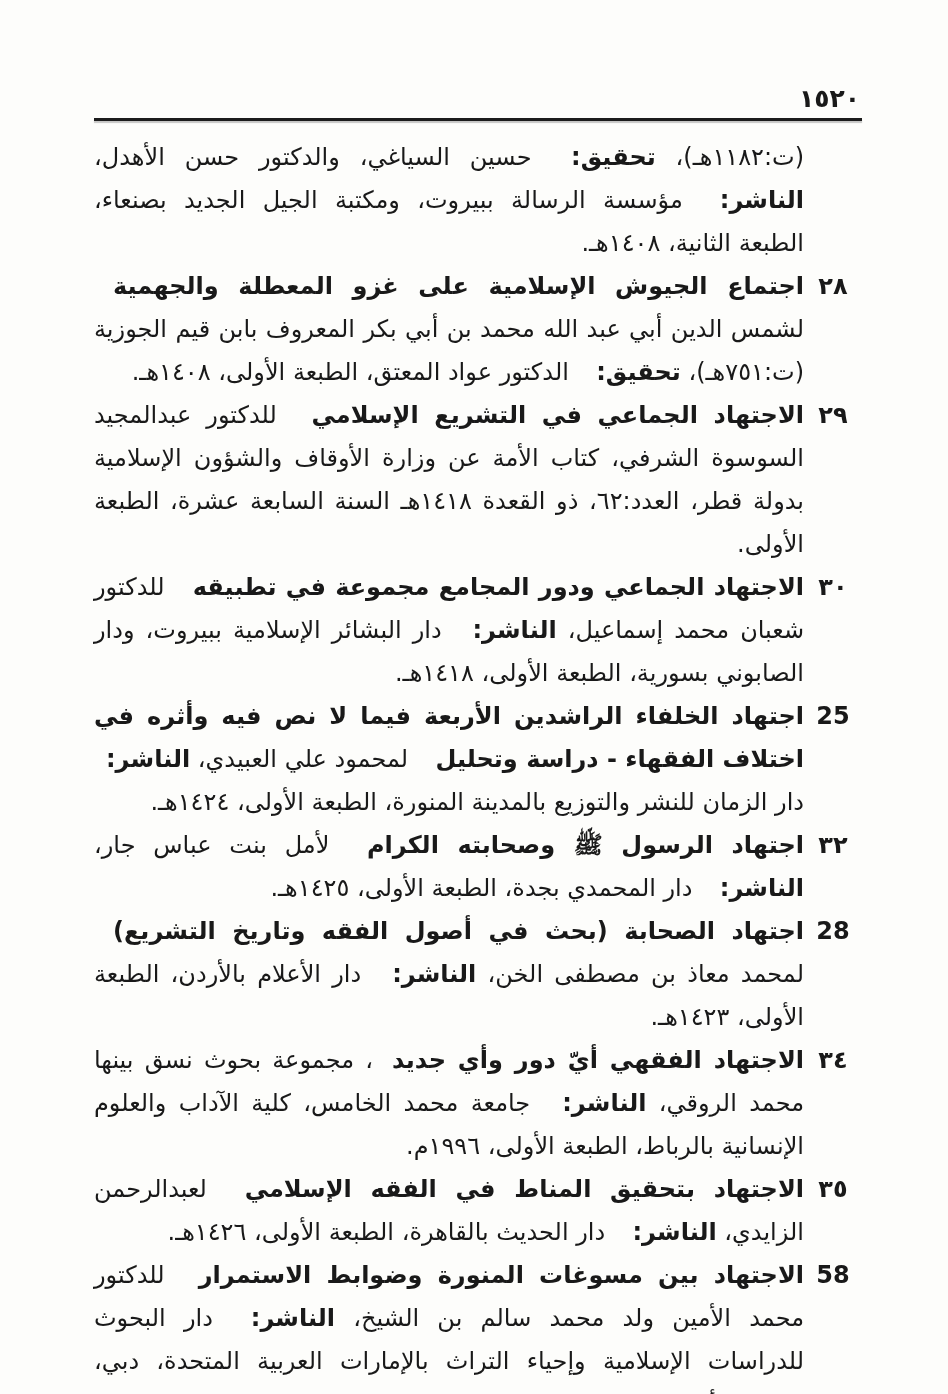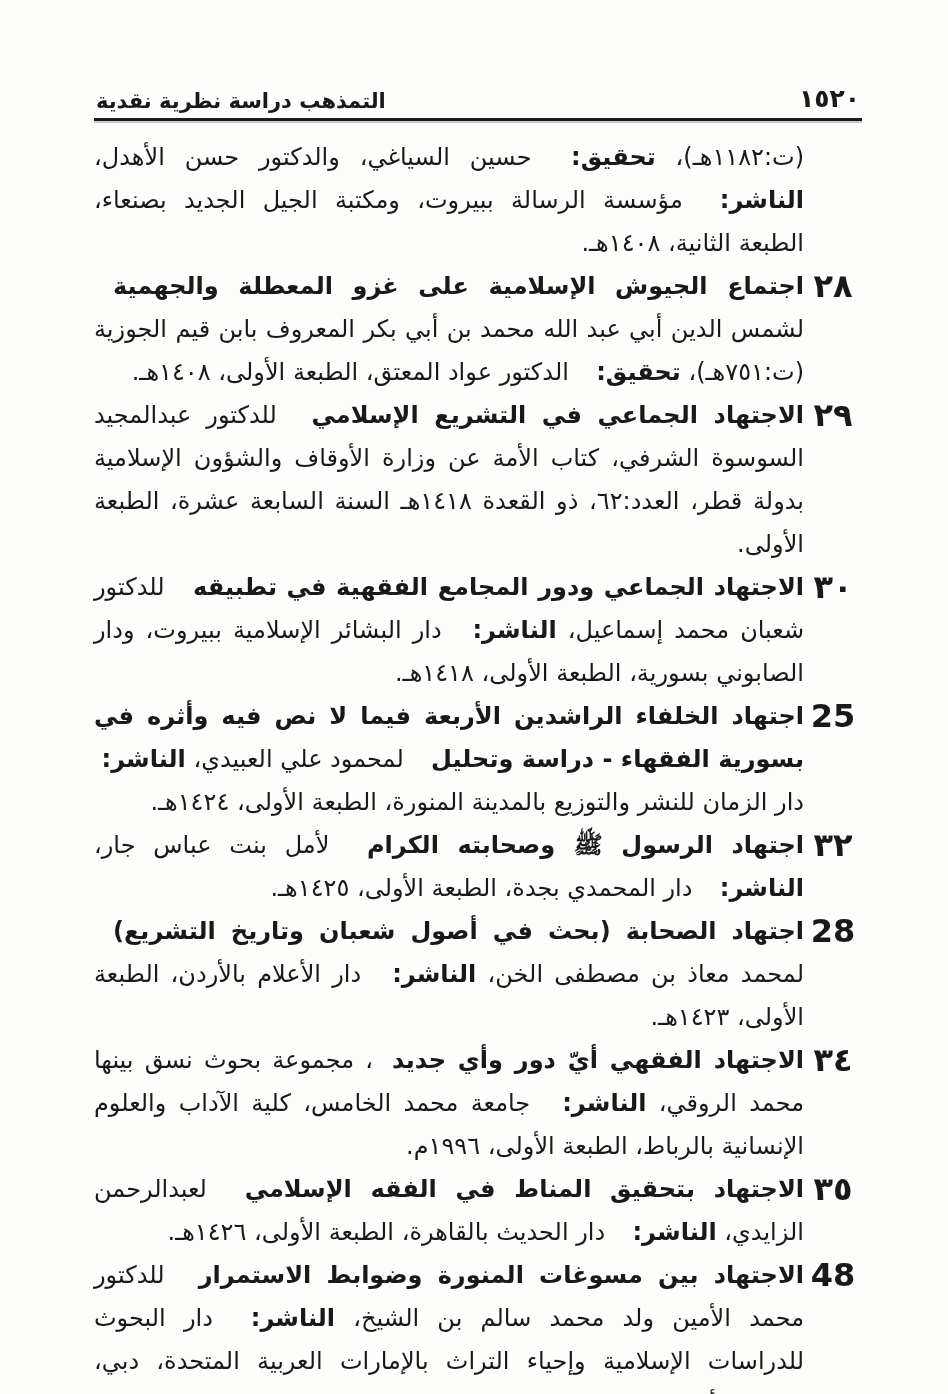--- a/index.html
+++ b/index.html
@@ -13,79 +13,78 @@
     color:#191919;
     direction:rtl;
   }
   .content{position:absolute;top:84px;right:86px;width:768px;}
   .header{display:flex;justify-content:space-between;align-items:flex-end;padding:0 2px;}
   .pagenum{font-weight:bold;font-size:25px;letter-spacing:1px;}
   .booktitle{font-weight:bold;font-size:21px;}
   .rule{height:3px;background:#1c1c1c;margin-top:5px;box-shadow:0 2px 1px rgba(130,130,130,.45);}
   .bib{margin-top:15px;font-size:24px;line-height:43px;}
   .item{display:flex;align-items:flex-start;}
-  .num{flex:0 0 58px;text-align:center;font-weight:bold;font-size:32px;}
+  .num{flex:0 0 58px;text-align:center;font-weight:bold;font-size:24px;}
   .txt{flex:1 1 auto;text-align:justify;}
   .txt .b{font-weight:bold;margin-left:19px;}
 </style>
 </head>
 <body>
 
 <div class="sheet" style="background: rgb(253, 253, 251); color: rgb(25, 25, 25);">
   <div class="content">
     <div class="header">
       <div class="pagenum">١٥٢٠</div>
-      <div class="booktitle">التمذهب دراسة نظرية نقدية</div>
     </div>
     <div class="rule"></div>
     <div class="bib" id="bib">
   <div class="item">
     <div class="num"></div>
     <div class="txt"><span>(ت:١١٨٢هـ)، </span><span class="b">تحقيق: </span><span>حسين السياغي، والدكتور حسن الأهدل، </span><span class="b">الناشر: </span><span>مؤسسة الرسالة ببيروت، ومكتبة الجيل الجديد بصنعاء، الطبعة الثانية، ١٤٠٨هـ.</span></div>
   </div>
 
   <div class="item">
     <div class="num">٢٨</div>
     <div class="txt"><span class="b">اجتماع الجيوش الإسلامية على غزو المعطلة والجهمية </span><span>لشمس الدين أبي عبد الله محمد بن أبي بكر المعروف بابن قيم الجوزية (ت:٧٥١هـ)، </span><span class="b">تحقيق: </span><span>الدكتور عواد المعتق، الطبعة الأولى، ١٤٠٨هـ.</span></div>
   </div>
 
   <div class="item">
     <div class="num">٢٩</div>
     <div class="txt"><span class="b">الاجتهاد الجماعي في التشريع الإسلامي </span><span>للدكتور عبدالمجيد السوسوة الشرفي، كتاب الأمة عن وزارة الأوقاف والشؤون الإسلامية بدولة قطر، العدد:٦٢، ذو القعدة ١٤١٨هـ السنة السابعة عشرة، الطبعة الأولى.</span></div>
   </div>
 
   <div class="item">
     <div class="num">٣٠</div>
-    <div class="txt"><span class="b">الاجتهاد الجماعي ودور المجامع الفقهية في تطبيقه </span><span>للدكتور شعبان محمد إسماعيل، </span><span class="b">الناشر: </span><span>دار البشائر الإسلامية ببيروت، ودار الصابوني بسورية، الطبعة الأولى، ١٤١٨هـ.</span></div>
+    <div class="txt"><span class="b">الاجتهاد الجماعي ودور المجامع مجموعة في تطبيقه </span><span>للدكتور شعبان محمد إسماعيل، </span><span class="b">الناشر: </span><span>دار البشائر الإسلامية ببيروت، ودار الصابوني بسورية، الطبعة الأولى، ١٤١٨هـ.</span></div>
   </div>
 
   <div class="item">
     <div class="num">25</div>
-    <div class="txt"><span class="b">اجتهاد الخلفاء الراشدين الأربعة فيما لا نص فيه وأثره في بسورية الفقهاء - دراسة وتحليل </span><span>لمحمود علي العبيدي، </span><span class="b">الناشر: </span><span>دار الزمان للنشر والتوزيع بالمدينة المنورة، الطبعة الأولى، ١٤٢٤هـ.</span></div>
+    <div class="txt"><span class="b">اجتهاد الخلفاء الراشدين الأربعة فيما لا نص فيه وأثره في اختلاف الفقهاء - دراسة وتحليل </span><span>لمحمود علي العبيدي، </span><span class="b">الناشر: </span><span>دار الزمان للنشر والتوزيع بالمدينة المنورة، الطبعة الأولى، ١٤٢٤هـ.</span></div>
   </div>
 
   <div class="item">
     <div class="num">٣٢</div>
     <div class="txt"><span class="b">اجتهاد الرسول ﷺ وصحابته الكرام </span><span>لأمل بنت عباس جار، </span><span class="b">الناشر: </span><span>دار المحمدي بجدة، الطبعة الأولى، ١٤٢٥هـ.</span></div>
   </div>
 
   <div class="item">
     <div class="num">28</div>
-    <div class="txt"><span class="b">اجتهاد الصحابة (بحث في أصول شعبان وتاريخ التشريع) </span><span>لمحمد معاذ بن مصطفى الخن، </span><span class="b">الناشر: </span><span>دار الأعلام بالأردن، الطبعة الأولى، ١٤٢٣هـ.</span></div>
+    <div class="txt"><span class="b">اجتهاد الصحابة (بحث في أصول الفقه وتاريخ التشريع) </span><span>لمحمد معاذ بن مصطفى الخن، </span><span class="b">الناشر: </span><span>دار الأعلام بالأردن، الطبعة الأولى، ١٤٢٣هـ.</span></div>
   </div>
 
   <div class="item">
     <div class="num">٣٤</div>
     <div class="txt"><span class="b">الاجتهاد الفقهي أيّ دور وأي جديد</span><span>، مجموعة بحوث نسق بينها محمد الروقي، </span><span class="b">الناشر: </span><span>جامعة محمد الخامس، كلية الآداب والعلوم الإنسانية بالرباط، الطبعة الأولى، ١٩٩٦م.</span></div>
   </div>
 
   <div class="item">
     <div class="num">٣٥</div>
     <div class="txt"><span class="b">الاجتهاد بتحقيق المناط في الفقه الإسلامي </span><span>لعبدالرحمن الزايدي، </span><span class="b">الناشر: </span><span>دار الحديث بالقاهرة، الطبعة الأولى، ١٤٢٦هـ.</span></div>
   </div>
 
   <div class="item">
-    <div class="num">48</div>
+    <div class="num">58</div>
     <div class="txt"><span class="b">الاجتهاد بين مسوغات المنورة وضوابط الاستمرار </span><span>للدكتور محمد الأمين ولد محمد سالم بن الشيخ، </span><span class="b">الناشر: </span><span>دار البحوث للدراسات الإسلامية وإحياء التراث بالإمارات العربية المتحدة، دبي، الطبعة الأولى، ١٤٢٤هـ.</span></div>
   </div>
 </div>
   </div>
 </div>
 
 </body></html>

